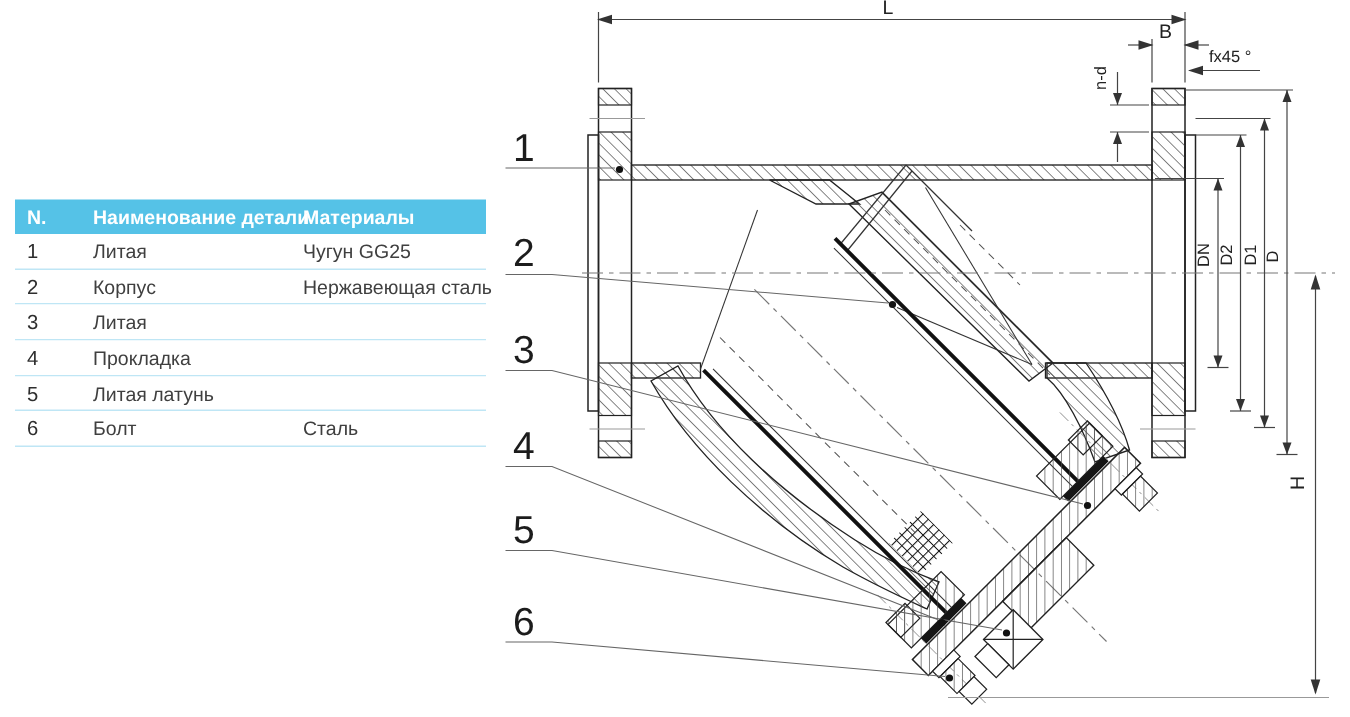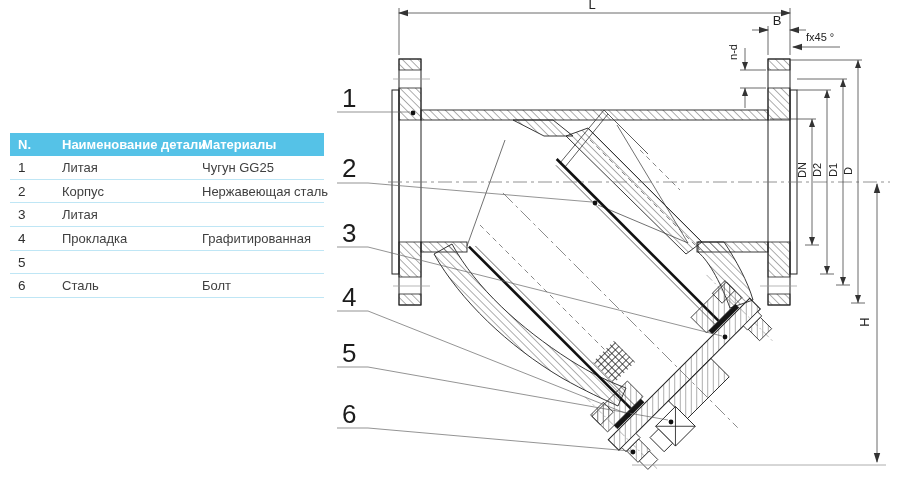--- a/index.html
+++ b/index.html
@@ -245,25 +245,25 @@
       <span class="c">Корпус</span>
       <span class="c">Нержавеющая сталь</span>
     </div>
     <div class="trow">
       <span class="c n">3</span>
       <span class="c">Литая</span>
     </div>
     <div class="trow">
       <span class="c n">4</span>
       <span class="c">Прокладка</span>
-      <span class="c">Графитированная</span>
     </div>
     <div class="trow">
       <span class="c n">5</span>
+      <span class="c">Литая латунь</span>
     </div>
     <div class="trow">
       <span class="c n">6</span>
+      <span class="c">Болт</span>
       <span class="c">Сталь</span>
-      <span class="c">Болт</span>
     </div>
   </div>
 
 </div>
 
 </body></html>

